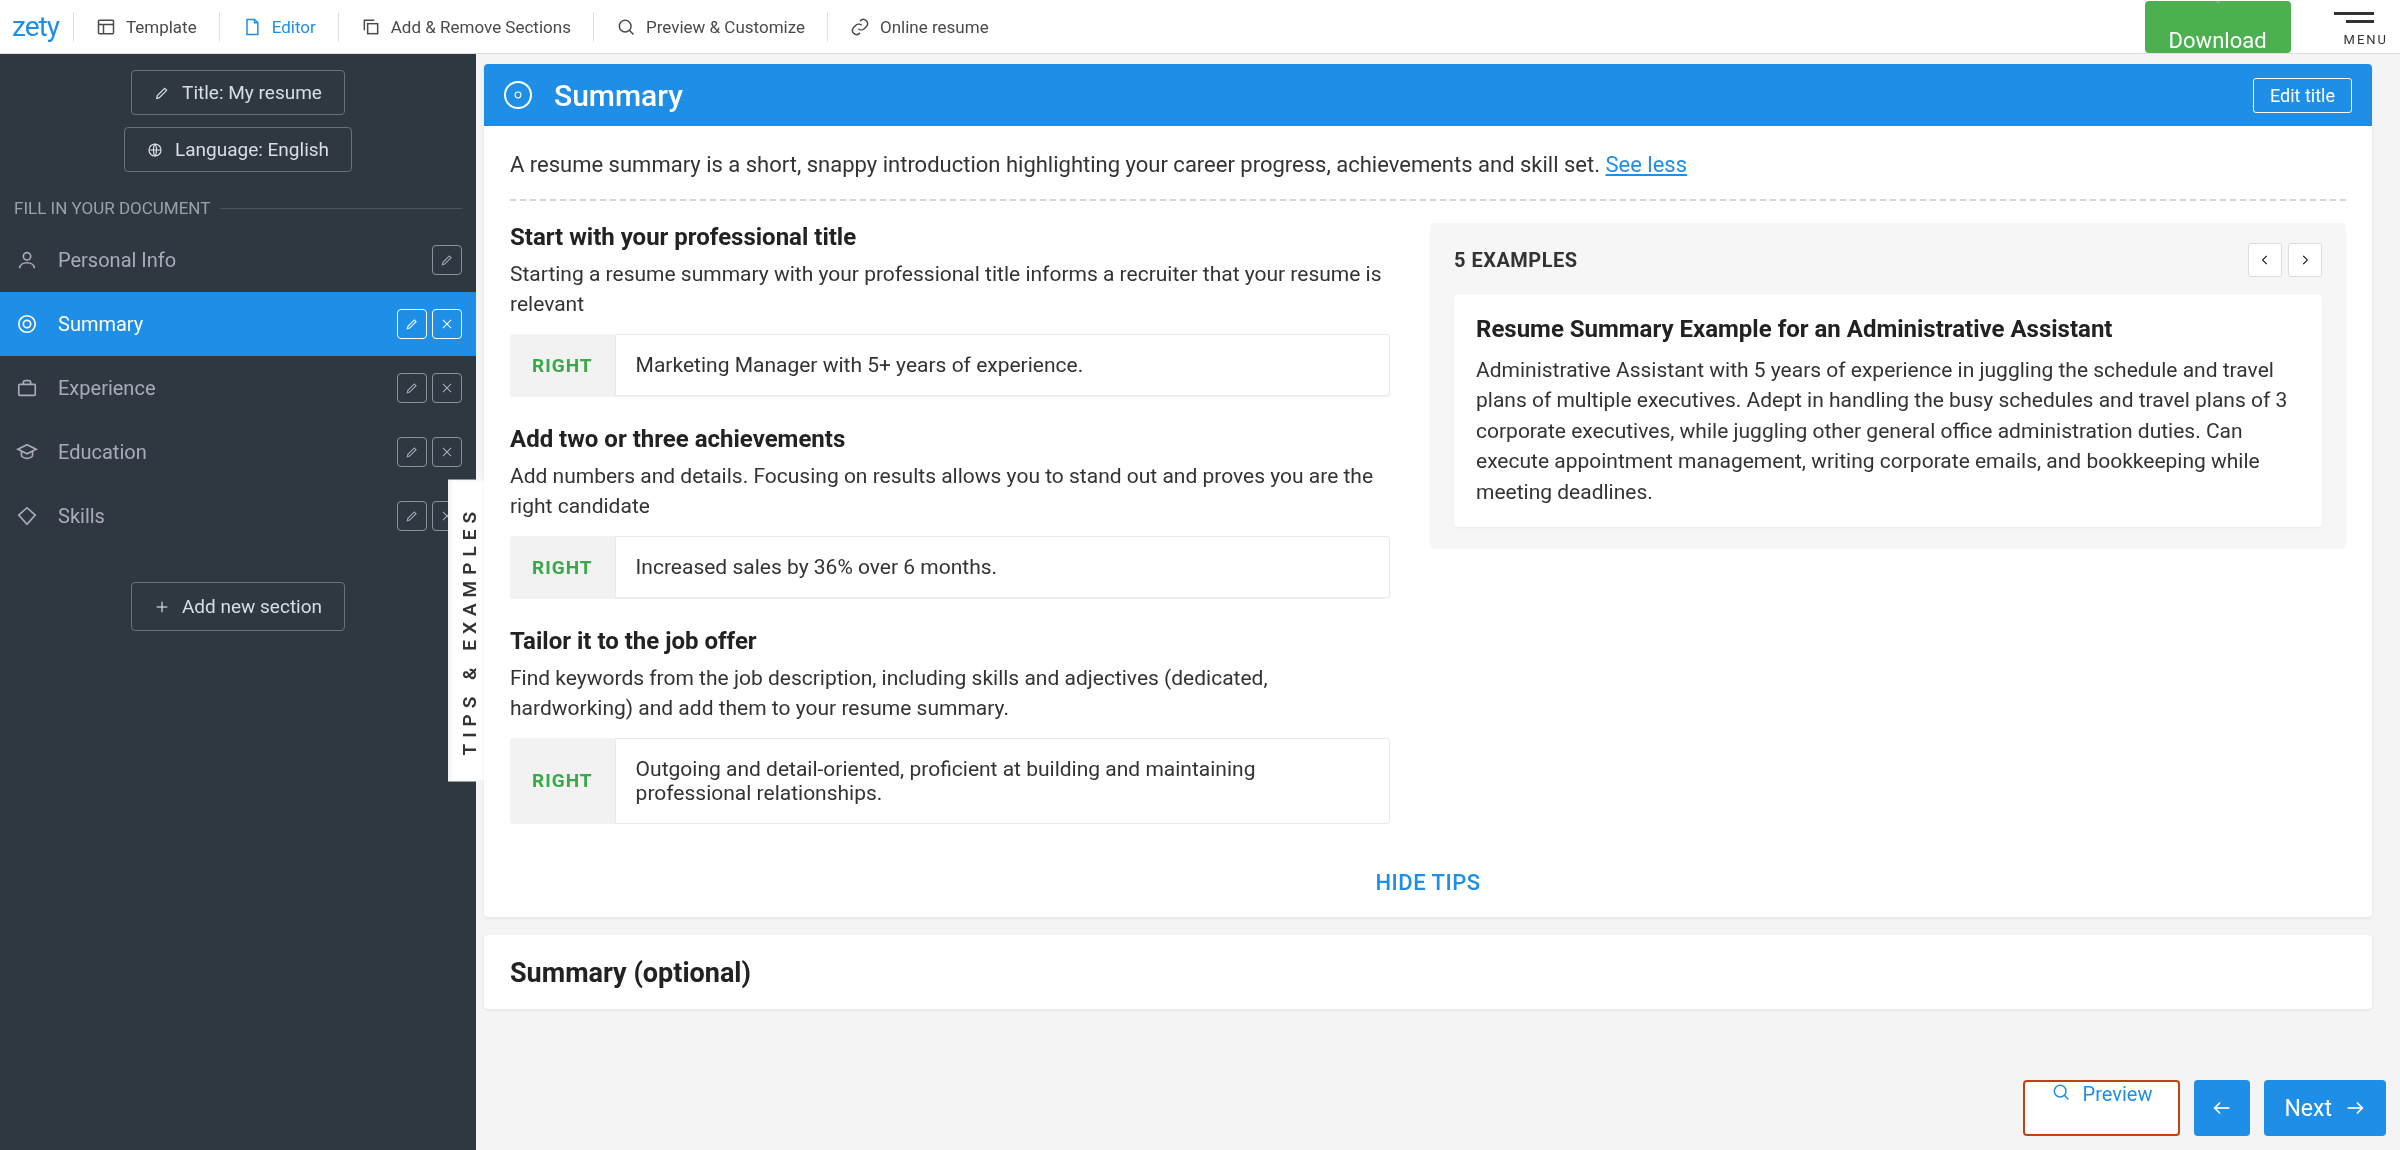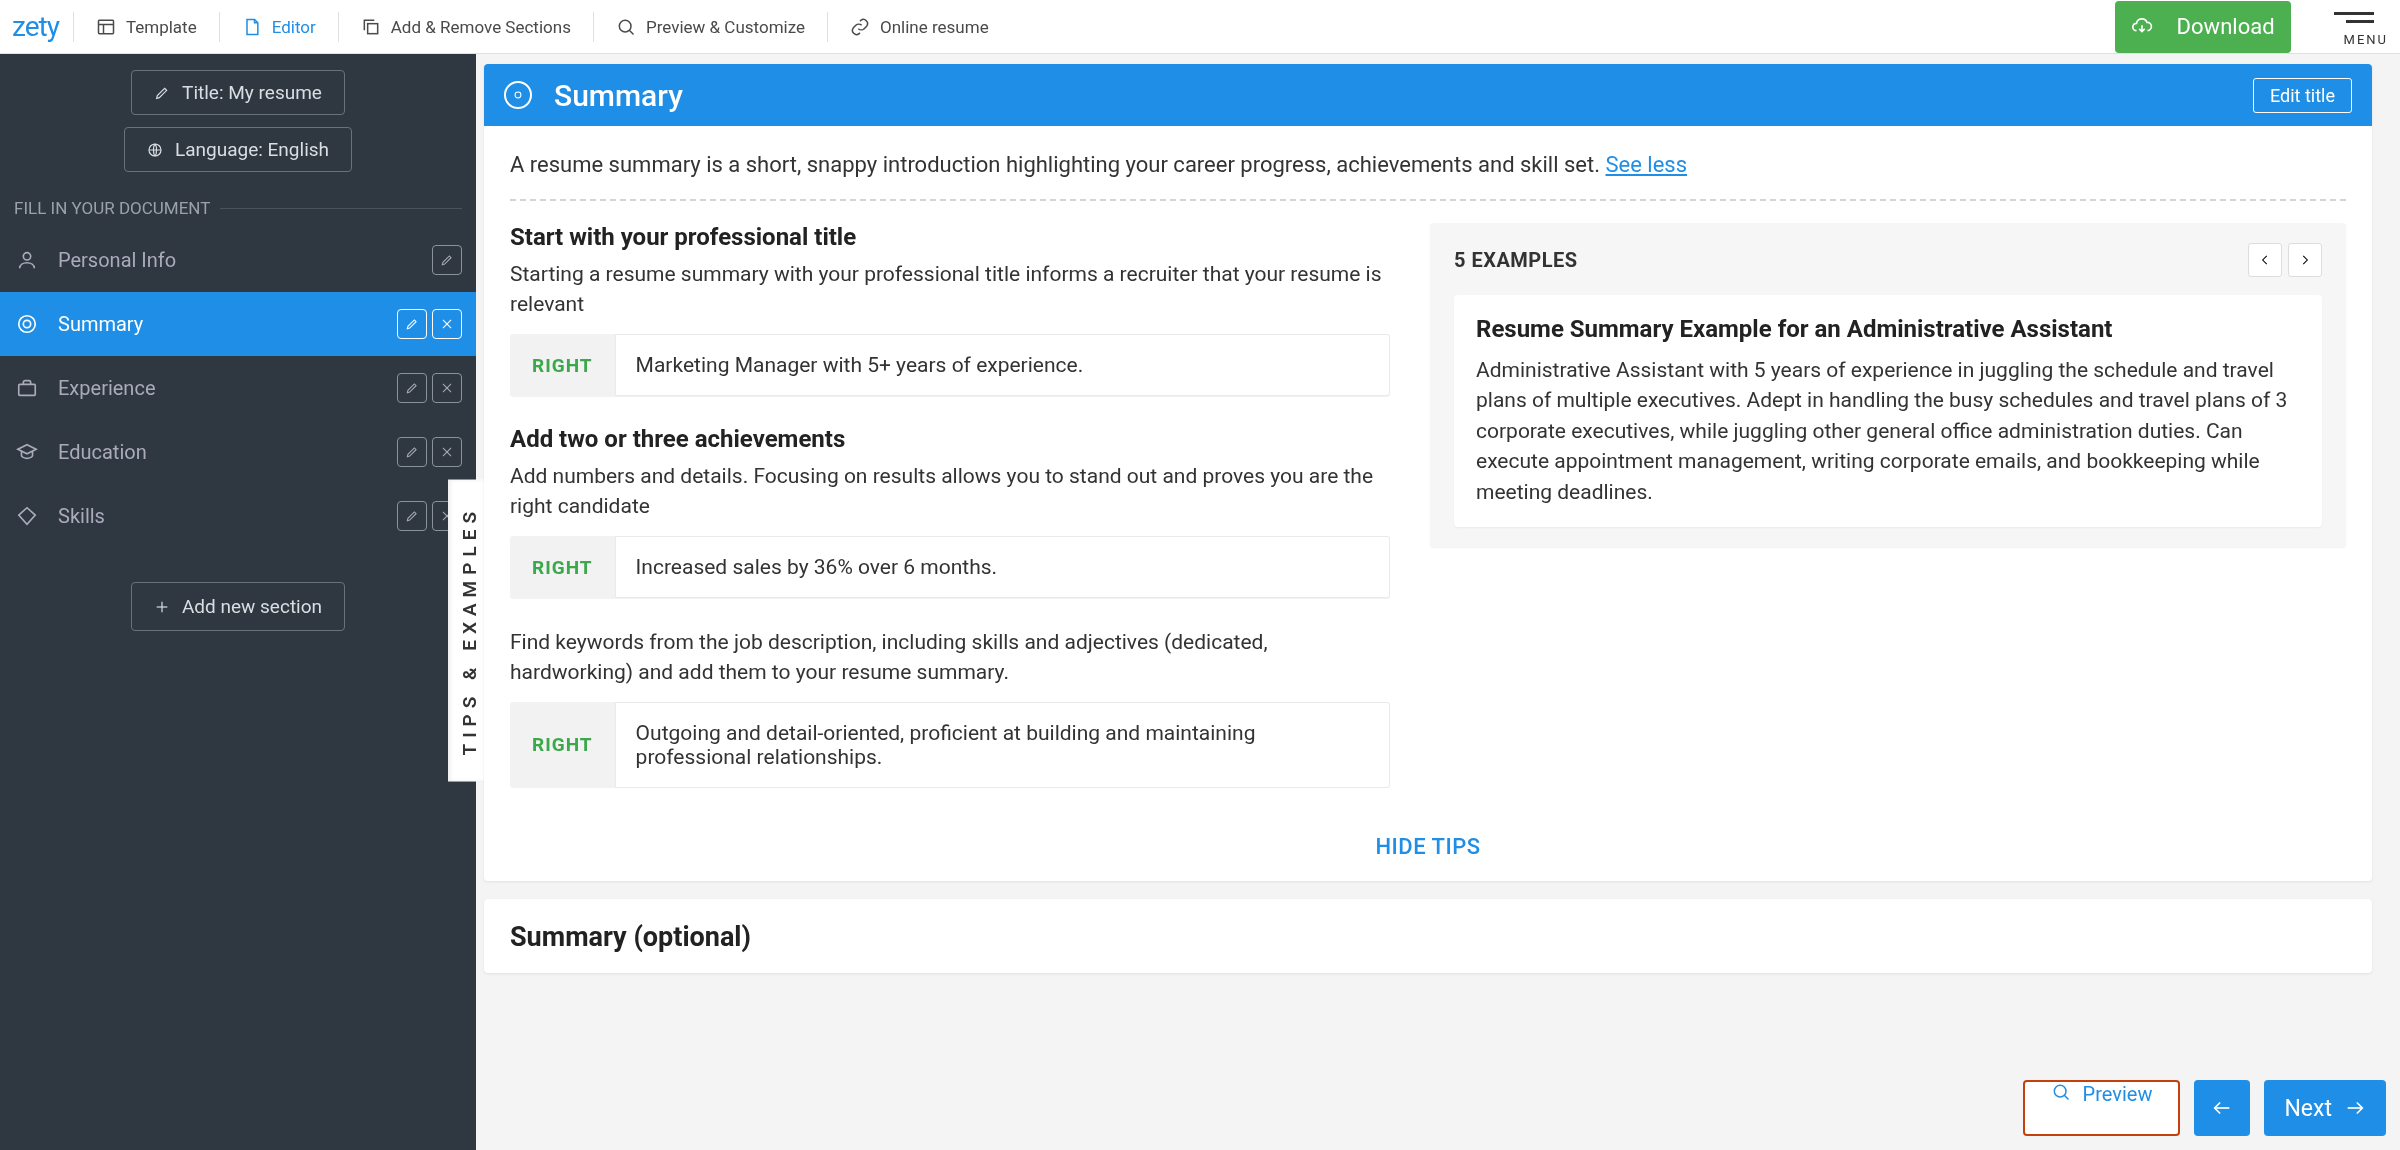--- a/index.html
+++ b/index.html
@@ -6,21 +6,21 @@
 body { width: 2400px; height: 1150px; overflow: hidden; background: #f4f4f4; transform-origin: top left; }
 
 
 .topbar { height: 54px; background: #fff; border-bottom: 1px solid #e0e0e0; display: flex; align-items: center; padding: 0 12px; }
 .logo { font-size: 28px; font-weight: 400; color: #1f8ee6; letter-spacing: -1px; padding-right: 12px; }
 .top-divider { width: 1px; height: 30px; background: #e0e0e0; margin: 0 2px; }
 .top-item { display: inline-flex; align-items: center; gap: 10px; padding: 0 20px; color: #4a4a4a; font-size: 17px; cursor: pointer; height: 54px; }
 .top-item.active { color: #1f8ee6; }
 .top-item svg { width: 20px; height: 20px; }
 .spacer { flex: 1; }
-.download-btn { background: #4caf50; color: #fff; border: none; height: 52px; padding: 0 16px; border-radius: 4px; display: inline-flex; align-items: center; gap: 24px; font-size: 22px; cursor: pointer; }
+.download-btn { background: #4caf50; color: #fff; border: none; height: 52px; padding: 0 24px; border-radius: 4px; display: inline-flex; align-items: center; gap: 24px; font-size: 22px; cursor: pointer; flex-direction: column; }
 .menu-btn { margin-left: 30px; display: flex; flex-direction: column; align-items: center; gap: 2px; cursor: pointer; }
 .menu-lines { width: 40px; }
 .menu-lines div { height: 3px; background: #333; margin: 5px 0; }
 .menu-lines div:first-child { width: 40px; }
 .menu-lines div:last-child { width: 28px; margin-left: 12px; }
 .menu-label { font-size: 13px; color: #333; letter-spacing: 2px; margin-top: 2px; margin-left: 23px; }
 
 
 .sidebar { position: absolute; left: 0; top: 54px; bottom: 0; width: 476px; background: #2f3740; color: #aab; }
 .sidebar-top { padding: 16px 14px 10px; display: flex; flex-direction: column; align-items: center; gap: 12px; }
@@ -318,20 +318,21 @@
           </div>
           <div class="tip">
             <h3>Add two or three achievements</h3>
             <p>Add numbers and details. Focusing on results allows you to stand out and proves you are the right candidate</p>
             <div class="right-box">
               <span class="right-tag">RIGHT</span>
               <span class="right-text">Increased sales by 36% over 6 months.</span>
             </div>
           </div>
           <div class="tip">
+            <h3>Tailor it to the job offer</h3>
             <p>Find keywords from the job description, including skills and adjectives (dedicated, hardworking) and add them to your resume summary.</p>
             <div class="right-box">
               <span class="right-tag">RIGHT</span>
               <span class="right-text">Outgoing and detail-oriented, proficient at building and maintaining professional relationships.</span>
             </div>
           </div>
         </div>
 
         <div class="col-right">
           <div class="examples-card">

